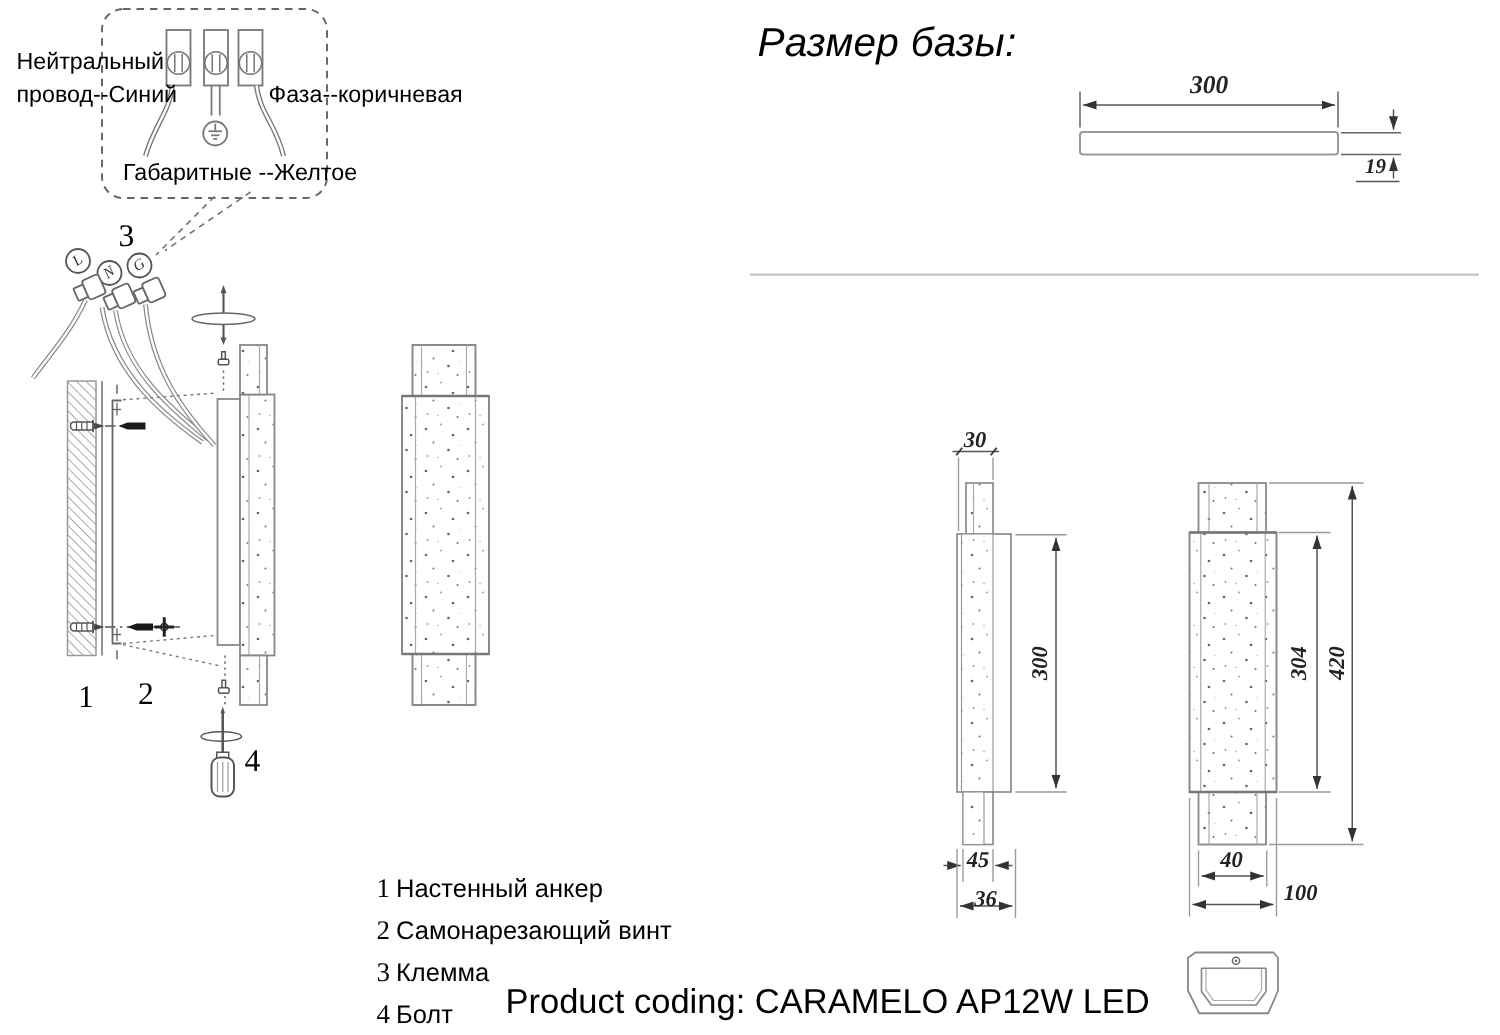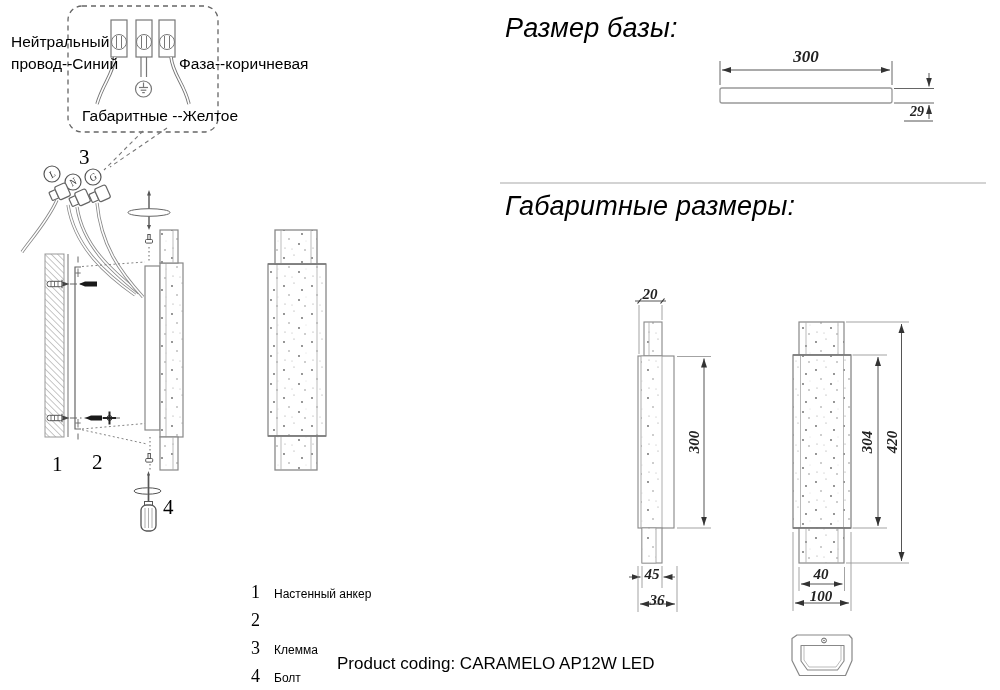--- a/index.html
+++ b/index.html
@@ -2,33 +2,33 @@
 <html><head>
 <meta charset="utf-8">
 <style>
   html,body{margin:0;padding:0;background:#fff;}
   #page{position:relative;width:1000px;height:690px;background:#fff;overflow:hidden;
         font-family:"Liberation Sans",sans-serif;color:#000;}
   #art{position:absolute;left:0;top:0;}
   .t{position:absolute;white-space:nowrap;color:#000;line-height:1.1;}
   .heading{font-size:27px;letter-spacing:.2px;font-style:italic;}
   .small{font-size:15.5px;}
-  .pc{font-size:17px;}
+  .pc{font-size:23px;}
   .callout{font-family:"Liberation Serif",serif;font-size:21px;}
   .dim{font-family:"Liberation Serif",serif;font-style:italic;font-weight:bold;
        font-size:15px;color:#222;}
   .dim.big{font-size:17px;}
   .dim.sm{font-size:14px;}
   .c{transform:translateX(-50%);}
   .rot{transform:translate(-50%,-50%) rotate(-90deg);}
   .term{font-family:"Liberation Serif",serif;font-style:italic;font-size:10px;
         transform:translate(-50%,-50%) rotate(-35deg);color:#333;}
   .legend-row{position:absolute;left:246px;display:flex;align-items:baseline;}
   .legend-num{font-family:"Liberation Serif",serif;font-size:18px;width:14px;text-align:right;}
-  .legend-label{font-size:12px;margin-left:14px;}
+  .legend-label{font-size:17px;margin-left:4px;}
 </style>
 </head>
 <body>
 
 <div id="page">
 
 <svg id="art" width="1000" height="690" viewBox="0 0 1000 690">
   <defs>
     <pattern id="speck" width="28" height="28" patternUnits="userSpaceOnUse">
       <rect width="28" height="28" fill="#ffffff"></rect>
@@ -312,41 +312,41 @@
 <div class="t callout" style="left:52px;top:453px">1</div>
 <div class="t callout" style="left:92px;top:451px">2</div>
 <div class="t callout" style="left:163px;top:496px">4</div>
 
 <div class="legend-row" style="top:582px">
   <span class="legend-num">1</span>
   <span class="legend-label">Настенный анкер</span>
 </div>
 <div class="legend-row" style="top:610px">
   <span class="legend-num">2</span>
+  <span class="legend-label">Самонарезающий винт</span>
 </div>
 <div class="legend-row" style="top:638px">
   <span class="legend-num">3</span>
   <span class="legend-label">Клемма</span>
 </div>
 <div class="legend-row" style="top:666px">
   <span class="legend-num">4</span>
   <span class="legend-label">Болт</span>
 </div>
 
 <div class="t heading" style="left:505px;top:14px">Размер базы:</div>
-<div class="t heading" style="left:505px;top:192px">Габаритные размеры:</div>
 
 <div class="t dim big c" style="left:806px;top:48px">300</div>
-<div class="t dim sm c" style="left:917px;top:104px">29</div>
-
-<div class="t dim c" style="left:650px;top:286px">20</div>
+<div class="t dim sm c" style="left:917px;top:104px">19</div>
+
+<div class="t dim c" style="left:650px;top:286px">30</div>
 <div class="t dim rot" style="left:694px;top:442px">300</div>
 <div class="t dim c" style="left:652px;top:566px">45</div>
 <div class="t dim c" style="left:657px;top:592px">36</div>
 
 <div class="t dim rot" style="left:867px;top:442px">304</div>
 <div class="t dim rot" style="left:892px;top:442px">420</div>
 <div class="t dim c" style="left:821px;top:566px">40</div>
-<div class="t dim c" style="left:821px;top:588px">100</div>
+<div class="t dim c" style="left:867px;top:588px">100</div>
 
 <div class="t pc" style="left:337px;top:655px">Product coding: CARAMELO AP12W LED</div>
 
 </div>
 
 </body></html>

